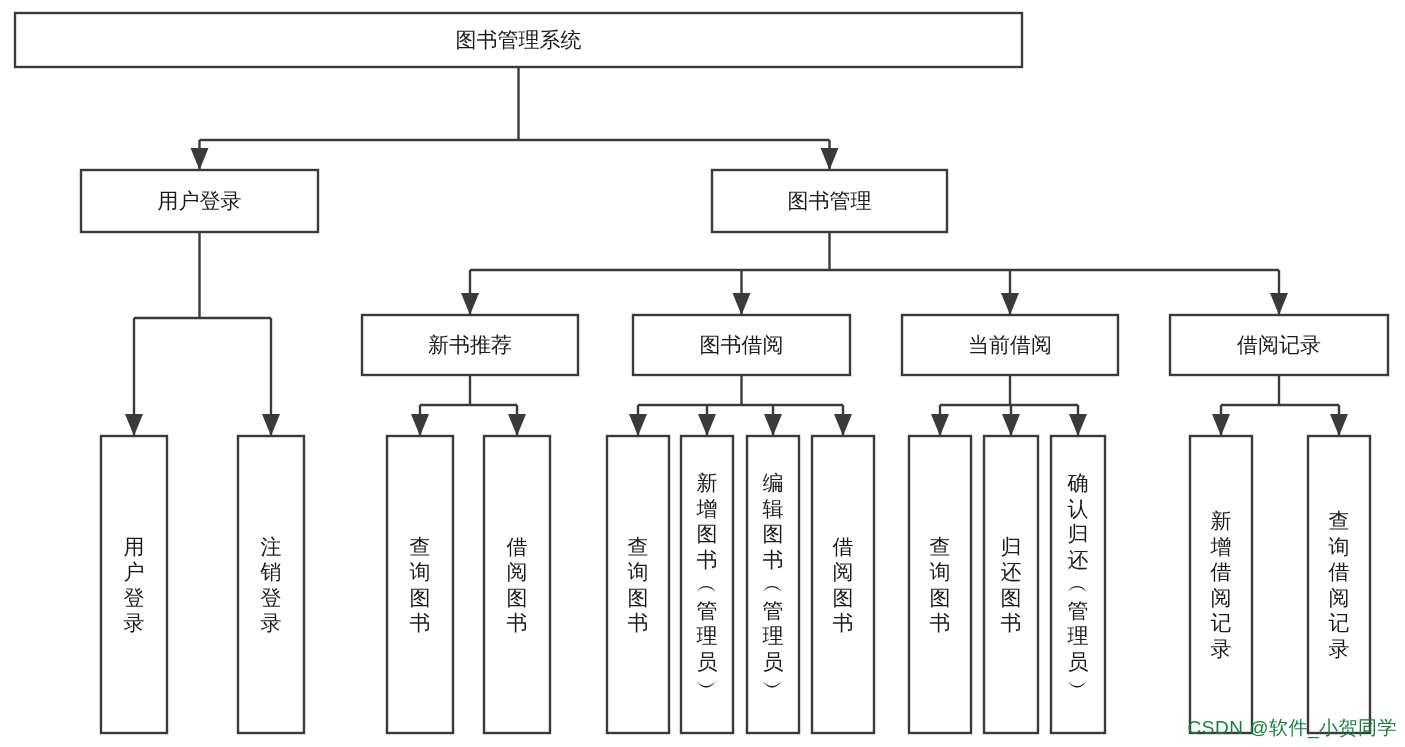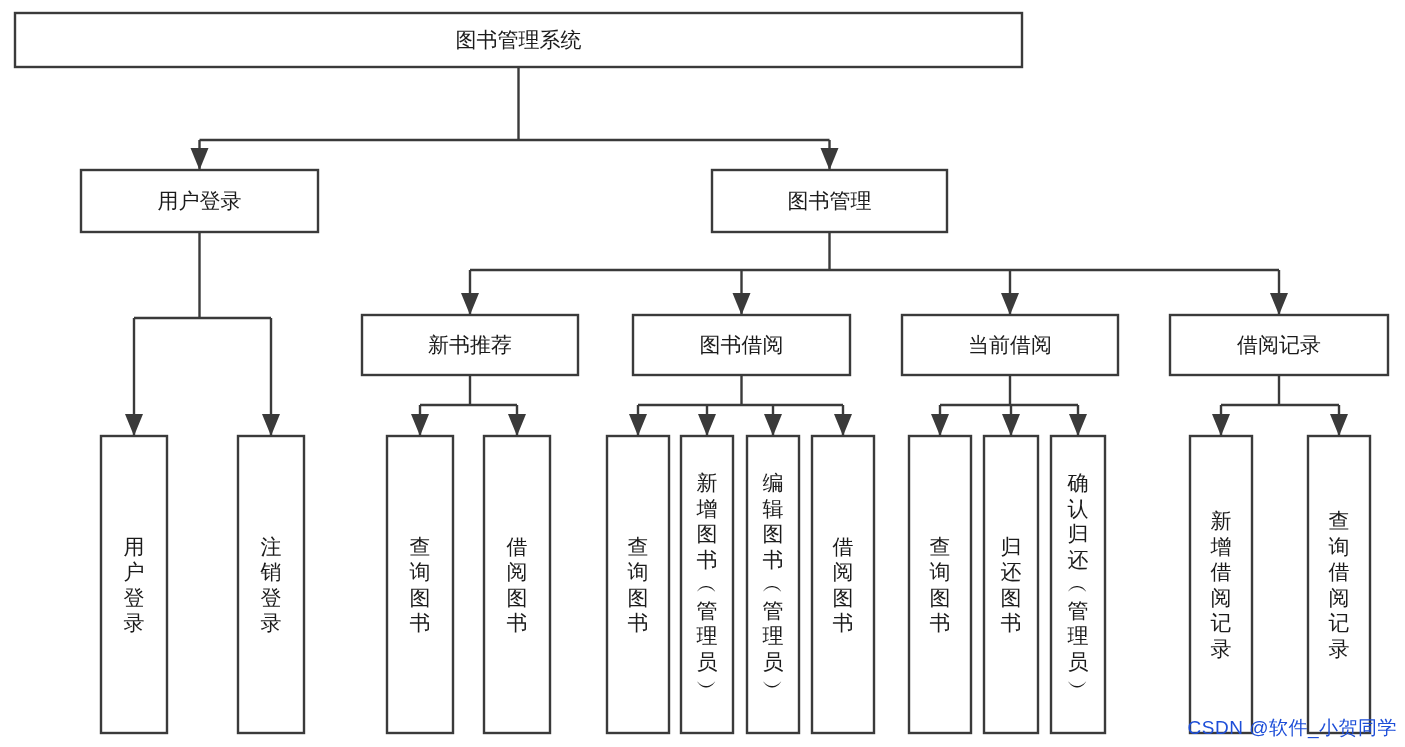--- a/index.html
+++ b/index.html
@@ -54,21 +54,21 @@
     font-size: 21px;
     fill: #1b1b1b;
     text-anchor: middle;
   }
   .watermark {
     position: absolute;
     right: 8px;
     bottom: 6px;
     font-family: "Liberation Sans", "DejaVu Sans", sans-serif;
     font-size: 19px;
-    color: #1d4ed8;
+    color: #15803d;
     white-space: nowrap;
     letter-spacing: 0.5px;
   }
 </style>
 </head>
 <body>
 
 <div id="diagram-root">
   <svg id="tree-svg" viewBox="0 0 1405 747">
       <g>

